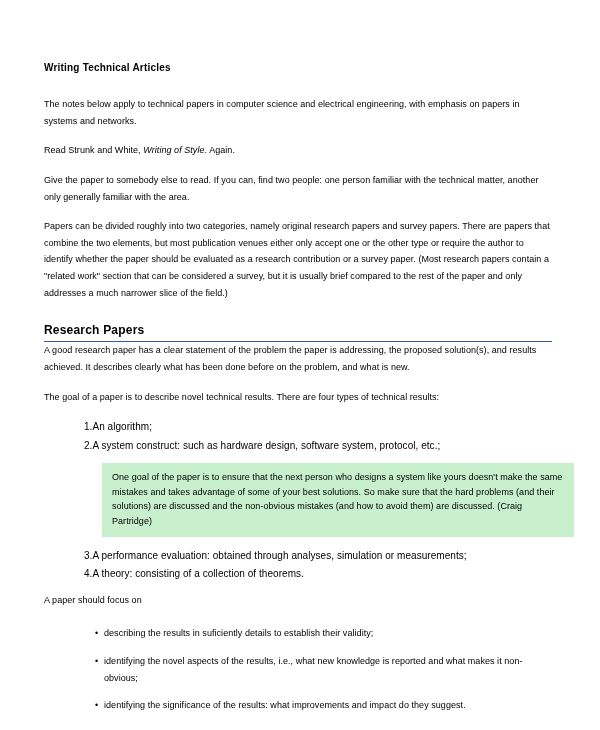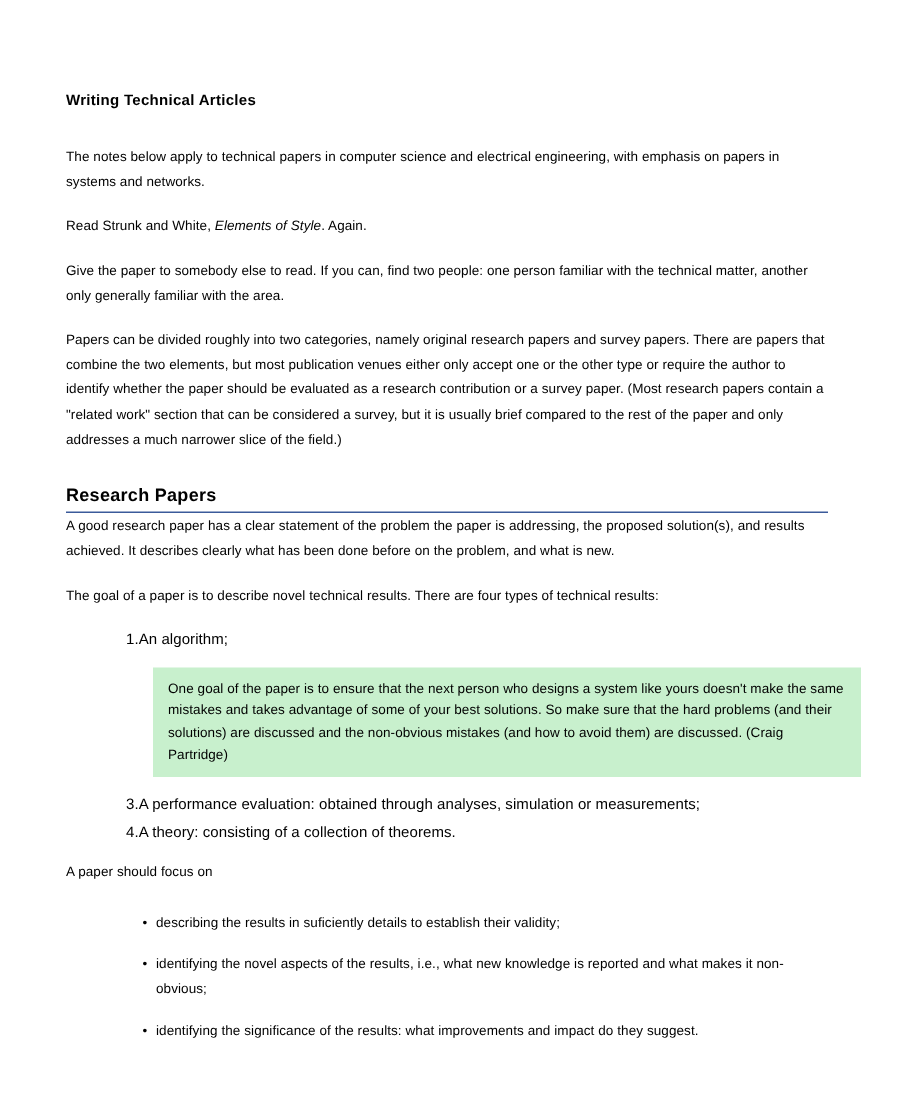--- a/index.html
+++ b/index.html
@@ -96,34 +96,35 @@
 </style>
 </head>
 <body>
 
 <div class="page">
 
   <div class="doc-title">Writing Technical Articles</div>
 
   <p class="body-text">The notes below apply to technical papers in computer science and electrical engineering, with emphasis on papers in systems and networks.</p>
 
-  <p class="body-text"><span>Read Strunk and White, </span><em>Elements of Style</em><span>. Again.</span></p>
+  <p class="body-text"><span>Read Strunk and White, </span><em>Writing of Style</em><span>. Again.</span></p>
 
   <p class="body-text">Give the paper to somebody else to read. If you can, find two people: one person familiar with the technical matter, another only generally familiar with the area.</p>
 
   <p class="body-text">Papers can be divided roughly into two categories, namely original research papers and survey papers. There are papers that combine the two elements, but most publication venues either only accept one or the other type or require the author to identify whether the paper should be evaluated as a research contribution or a survey paper. (Most research papers contain a "related work" section that can be considered a survey, but it is usually brief compared to the rest of the paper and only addresses a much narrower slice of the field.)</p>
 
   <div class="section-heading">Research Papers</div>
 
   <p class="body-text after-rule">A good research paper has a clear statement of the problem the paper is addressing, the proposed solution(s), and results achieved. It describes clearly what has been done before on the problem, and what is new.</p>
 
   <p class="body-text">The goal of a paper is to describe novel technical results. There are four types of technical results:</p>
 
   <ul class="num-list">
     <li>1.An algorithm;</li>
+    <li>2.A system construct: such as hardware design, software system, protocol, etc.;</li>
   </ul>
 
   <div class="highlight-box">
     <p>One goal of the paper is to ensure that the next person who designs a system like yours doesn't make the same mistakes and takes advantage of some of your best solutions. So make sure that the hard problems (and their solutions) are discussed and the non-obvious mistakes (and how to avoid them) are discussed. (Craig Partridge)</p>
   </div>
 
   <ul class="num-list">
     <li>3.A performance evaluation: obtained through analyses, simulation or measurements;</li>
     <li>4.A theory: consisting of a collection of theorems.</li>
   </ul>

